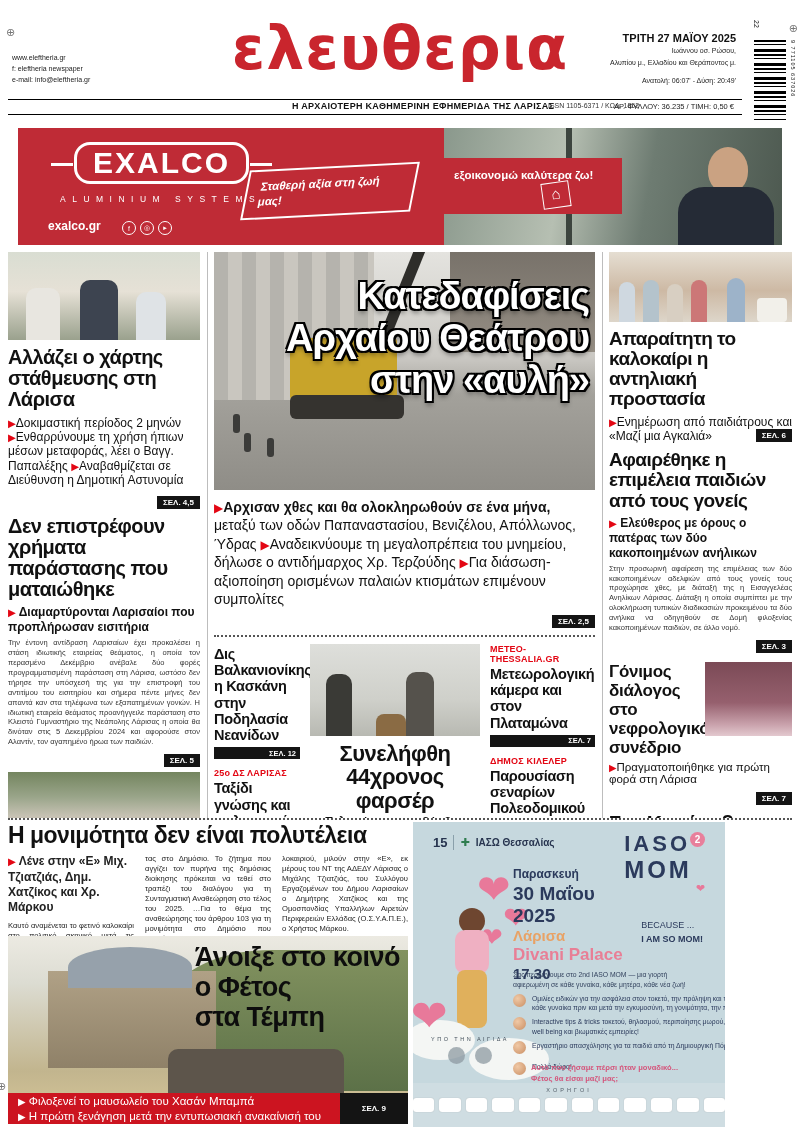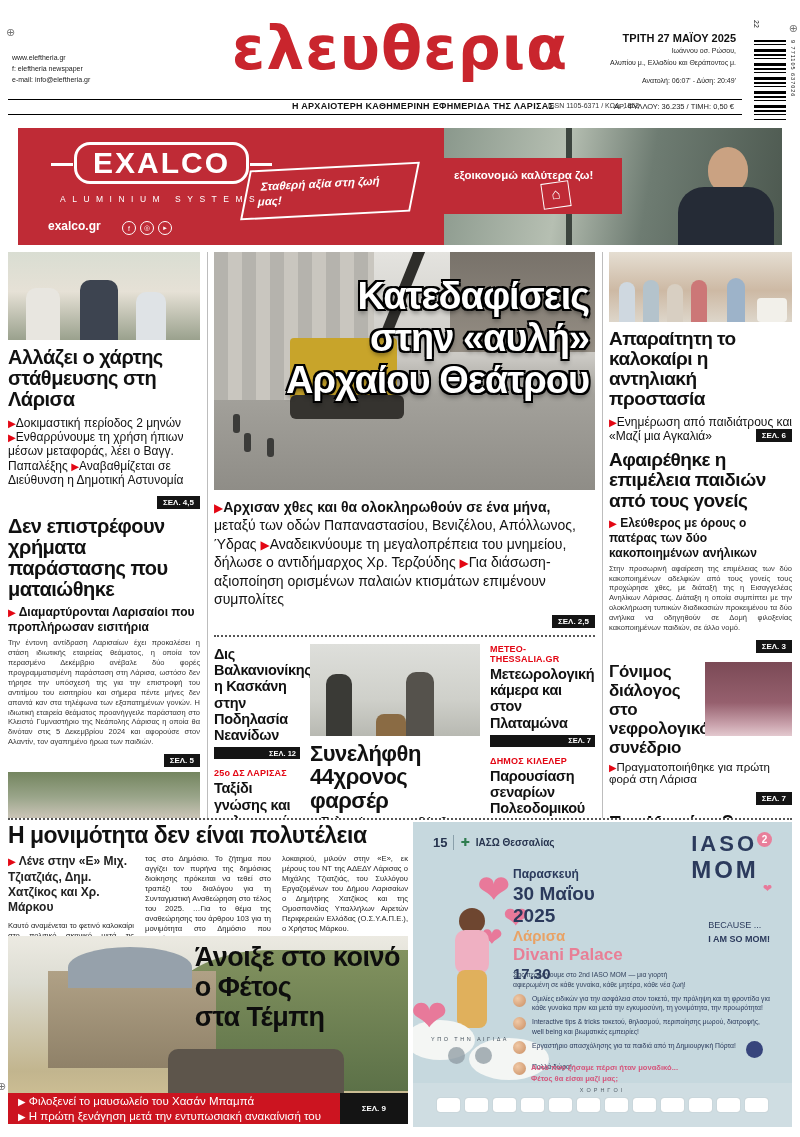--- a/index.html
+++ b/index.html
@@ -75,21 +75,21 @@
   .mp-tracks{position:absolute;left:20%;top:60%;width:30%;height:10%;background:#35332f;border-radius:6px;}
   .ped{position:absolute;width:7px;height:19px;background:#3b3b39;border-radius:3px;}
   .main-hl{position:absolute;right:6px;top:24px;text-align:right;color:#fff;font-size:38px;font-weight:bold;
            line-height:1.1;letter-spacing:-1px;
            text-shadow:-2px -2px 0 #000,2px -2px 0 #000,-2px 2px 0 #000,2px 2px 0 #000,0 4px 5px rgba(0,0,0,.45);}
   .main-hl span{display:block;}
   .lead{font-size:14px;line-height:1.3;margin:8px 0 2px;}
   .lead b{font-weight:bold;}
   .dotrule{border-top:2px dotted #555;margin:7px 0 0;}
   .center-row{display:flex;gap:10px;margin-top:7px;}
-  .briefs-l{width:86px;flex:none;} .crime{width:170px;flex:none;} .briefs-r{width:105px;flex:none;}
+  .briefs-l{width:86px;flex:none;} .crime{width:170px;flex:none;text-align:center;} .briefs-r{width:105px;flex:none;}
   .bk{color:#e30613;font-weight:bold;font-size:9px;margin-top:9px;letter-spacing:.2px;}
   .bt{font-weight:bold;font-size:14.5px;line-height:1.12;letter-spacing:-.3px;margin:2px 0 4px;}
   .bbar{background:#141414;color:#fff;font-size:7.5px;font-weight:bold;text-align:right;padding:1.5px 4px;}
   .crime .hl{font-size:22px;margin:6px 0 3px;}
   .r3row{display:flex;gap:6px;margin-top:9px;}
   .r3t{font-size:17px;font-weight:bold;line-height:1.12;width:90px;letter-spacing:-.3px;}
   .bul-line{font-size:11.5px;font-weight:500;margin:4px 0 2px;}
   
   .botdot{position:absolute;top:818px;left:8px;right:8px;border-top:2px dotted #555;}
   #monimotita{position:absolute;top:823px;left:8px;width:400px;}
@@ -106,21 +106,21 @@
   .tk-dome{position:absolute;left:15%;top:7%;width:31%;height:26%;background:#96a1ab;border-radius:50% 50% 0 0;}
   .tk-crowd{position:absolute;bottom:0;left:40%;width:44%;height:28%;background:#5d554b;border-radius:10px 10px 0 0;}
   .tk-hl{position:absolute;right:8px;top:6px;font-size:27px;font-weight:bold;line-height:1.12;letter-spacing:-.5px;color:#0d0d0d;}
   .tk-hl span{display:block;}
   .tk-banner{position:relative;height:31px;background:#cc1420;color:#fff;display:flex;flex-direction:column;
              justify-content:center;padding:0 10px;box-sizing:border-box;}
   .tk-bl{font-size:11.5px;line-height:1.3;font-weight:500;}
   .tk-tag{position:absolute;right:0;top:0;bottom:0;background:#141414;color:#fff;font-size:8px;font-weight:bold;
           display:flex;align-items:center;padding:0 22px;}
   
-  #iaso{position:absolute;top:822px;left:413px;width:379px;height:305px;background:#c6d8de;overflow:hidden;}
+  #iaso{position:absolute;top:822px;left:413px;width:312px;height:305px;background:#c6d8de;overflow:hidden;}
   .ia-head{position:absolute;left:20px;top:13px;display:flex;align-items:center;gap:6px;color:#27344f;}
   .ia-15{font-size:13px;font-weight:bold;border-right:1px solid #8aa0ab;padding-right:6px;}
   .ia-cross{color:#2f7d4f;font-size:11px;}
   .ia-brand{font-size:10px;font-weight:bold;}
   .ia-logo{position:absolute;right:20px;top:10px;color:#2b3a5c;font-weight:bold;letter-spacing:3px;line-height:1;text-align:left;}
   .ia-l1{font-size:22px;} .ia-l2{font-size:24px;margin-top:3px;}
   .ia-2{display:inline-block;background:#e87f9b;color:#fff;font-size:10px;letter-spacing:0;border-radius:50%;
         width:15px;height:15px;line-height:15px;text-align:center;vertical-align:super;}
   .ia-heart{color:#e8799a;font-size:11px;letter-spacing:0;display:block;text-align:right;margin-top:1px;}
   .ia-because{position:absolute;right:22px;top:97px;font-size:9px;color:#2b3a5c;line-height:1.5;}
@@ -239,22 +239,22 @@
         <div class="mp-bld"></div>
         <div class="mp-rubble"></div>
         <div class="mp-arm"></div>
         <div class="mp-exc"></div>
         <div class="mp-tracks"></div>
         <div class="ped" style="left:8%;bottom:16%;"></div>
         <div class="ped" style="left:14%;bottom:14%;"></div>
         <div class="ped" style="left:5%;bottom:24%;"></div>
         <div class="main-hl">
           <span>Κατεδαφίσεις</span>
+          <span>Αρχαίου Θεάτρου</span>
           <span>στην «αυλή»</span>
-          <span>Αρχαίου Θεάτρου</span>
         </div>
       </div>
       <p class="lead">
         <span class="arr">▶</span><b>Αρχισαν χθες και θα ολοκληρωθούν σε ένα μήνα,</b>
         <span>μεταξύ των οδών Παπαναστασίου, Βενιζέλου, Απόλλωνος, Ύδρας</span>
         <span class="arr">▶</span><span>Αναδεικνύουμε τη μεγαλοπρέπεια του μνημείου, δήλωσε ο αντιδήμαρχος Χρ. Τερζούδης</span>
         <span class="arr">▶</span><span>Για διάσωση- αξιοποίηση ορισμένων παλαιών κτισμάτων επιμένουν  συμπολίτες</span>
       </p>
       <div class="tagrow"><span class="ptag">ΣΕΛ. 2,5</span></div>
       <div class="dotrule"></div>

